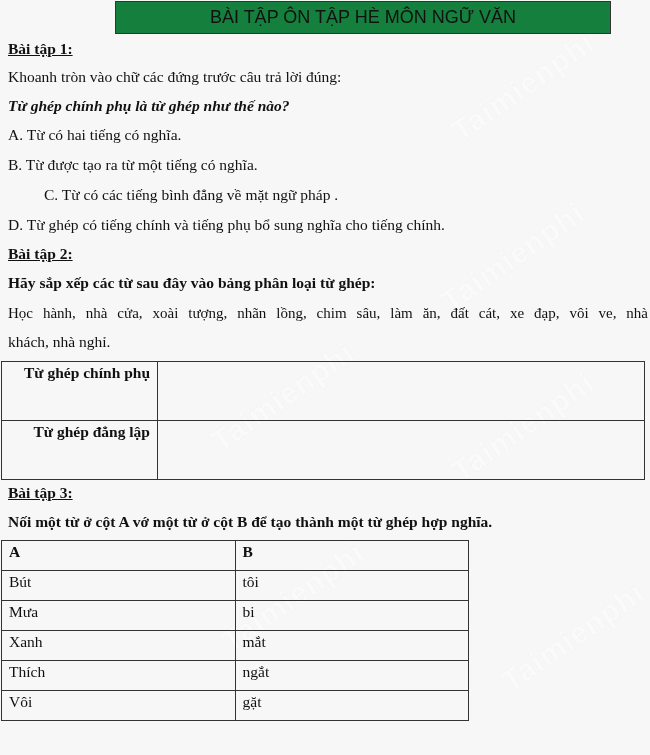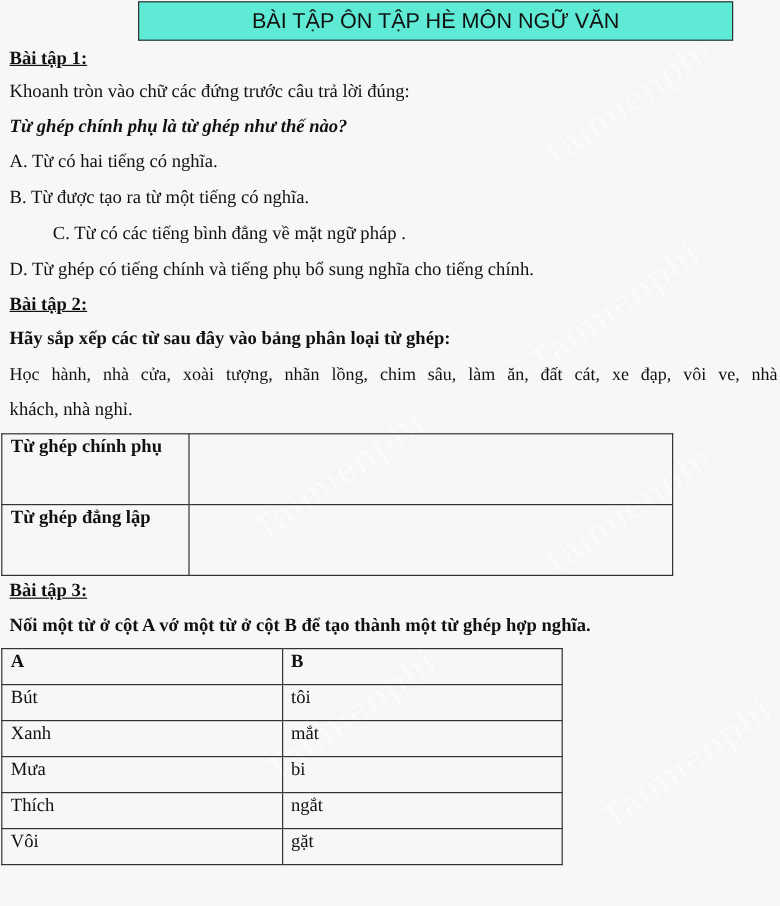--- a/index.html
+++ b/index.html
@@ -33,21 +33,21 @@
       width: 496px;
       height: 33px;
       border: 1px solid #333;
       box-sizing: border-box;
       display: flex;
       align-items: center;
       justify-content: center;
       font-family: "Liberation Sans", sans-serif;
       font-size: 18px;
       color: #111;
-      background: #5eead4;
+      background: #15803d;
     }
     .line {
       position: absolute;
       left: 8px;
       font-size: 15.5px;
       white-space: nowrap;
     }
     .heading {
       font-weight: bold;
       text-decoration: underline;
@@ -70,21 +70,22 @@
     td {
       border: 1px solid #333;
       vertical-align: top;
       padding: 2px 7px;
       font-size: 15.5px;
       box-sizing: border-box;
     }
     .class-table {
       left: 1px;
       top: 361px;
-      width: 560px;
+      width: 644px;
+      text-align: right;
     }
     .class-table td { height: 59px; }
     .class-table td.label {
       width: 156px;
       font-weight: bold;
     }
     .match-table {
       left: 1px;
       top: 540px;
       width: 468px;
@@ -140,26 +141,26 @@
   <tbody>
       <tr class="head">
     <td>A</td>
     <td>B</td>
   </tr>
   <tr>
     <td>Bút</td>
     <td>tôi</td>
   </tr>
   <tr>
+    <td>Mưa</td>
+    <td>bi</td>
+  </tr>
+  <tr>
     <td>Xanh</td>
     <td>mắt</td>
-  </tr>
-  <tr>
-    <td>Mưa</td>
-    <td>bi</td>
   </tr>
   <tr>
     <td>Thích</td>
     <td>ngắt</td>
   </tr>
   <tr>
     <td>Vôi</td>
     <td>gặt</td>
   </tr>
 </tbody>

